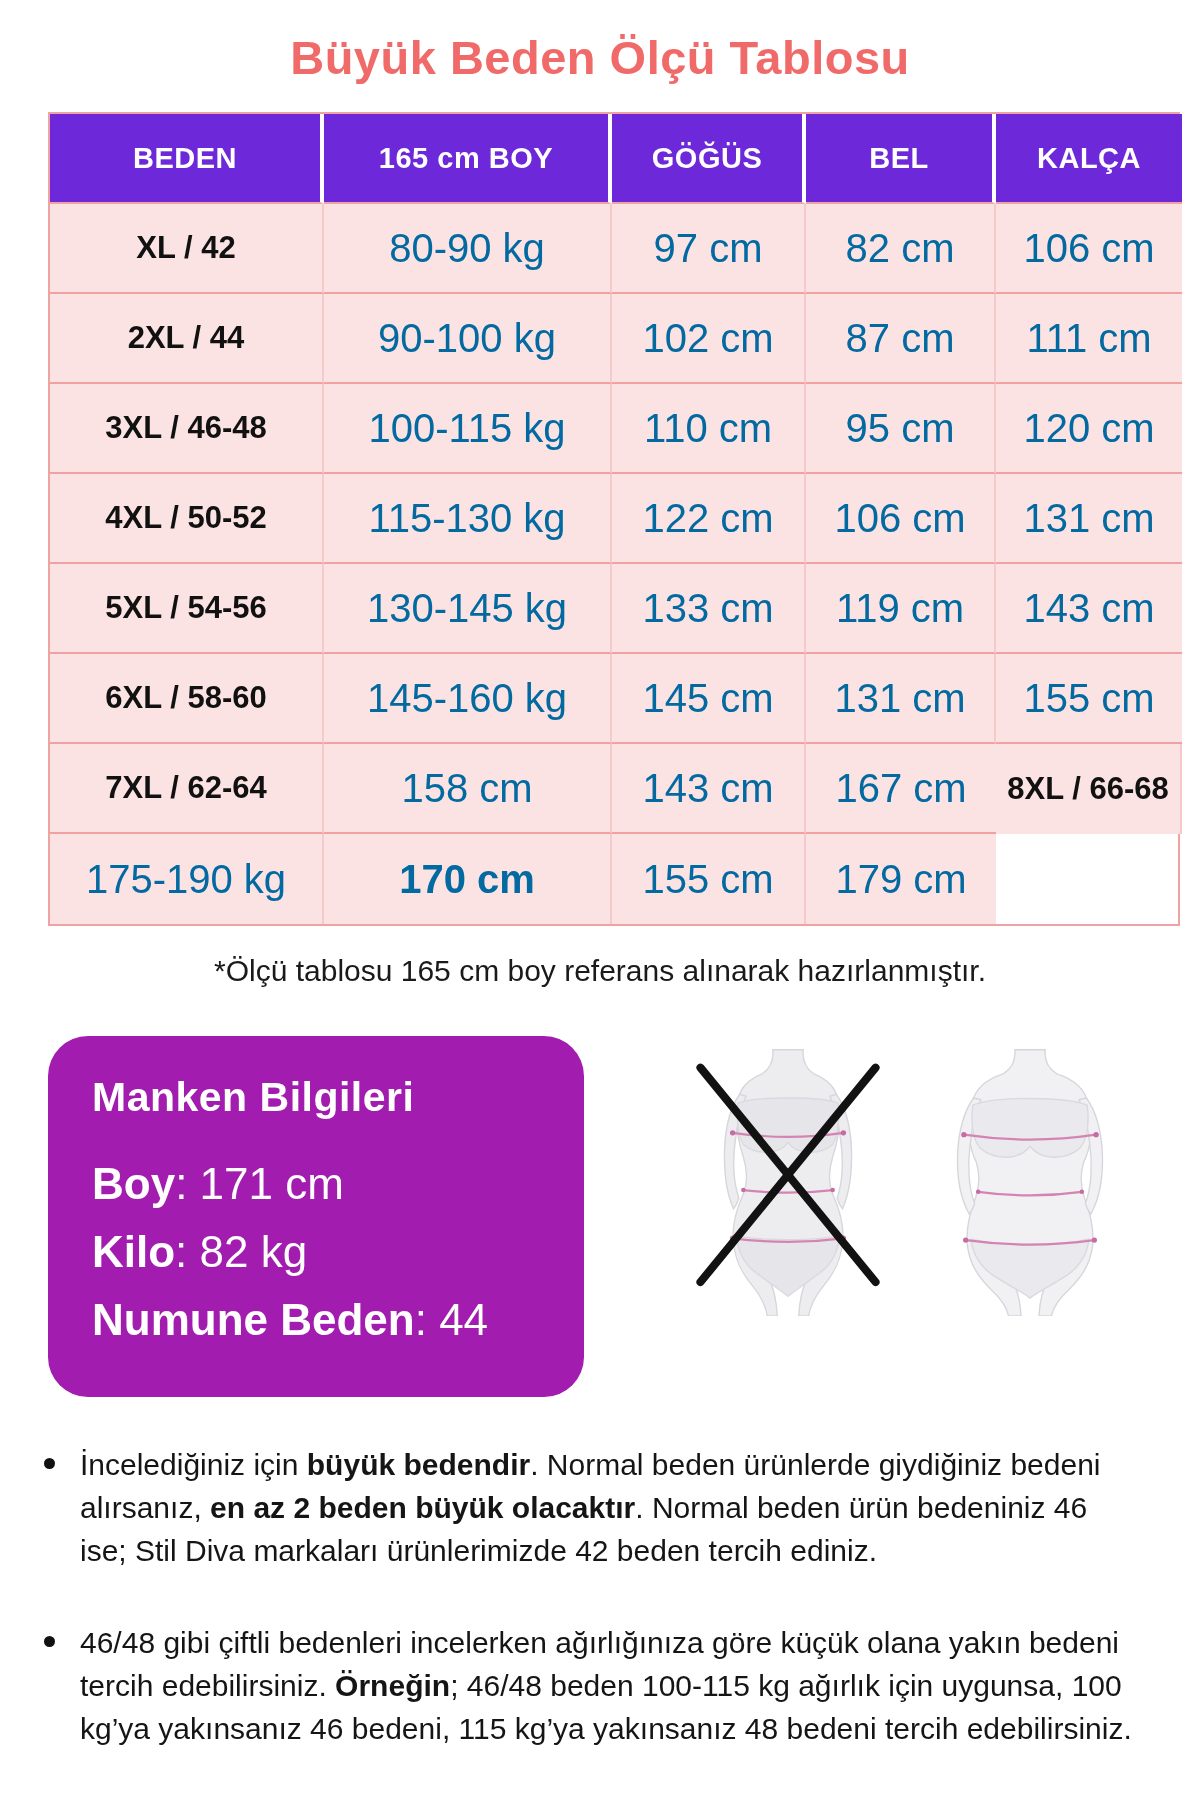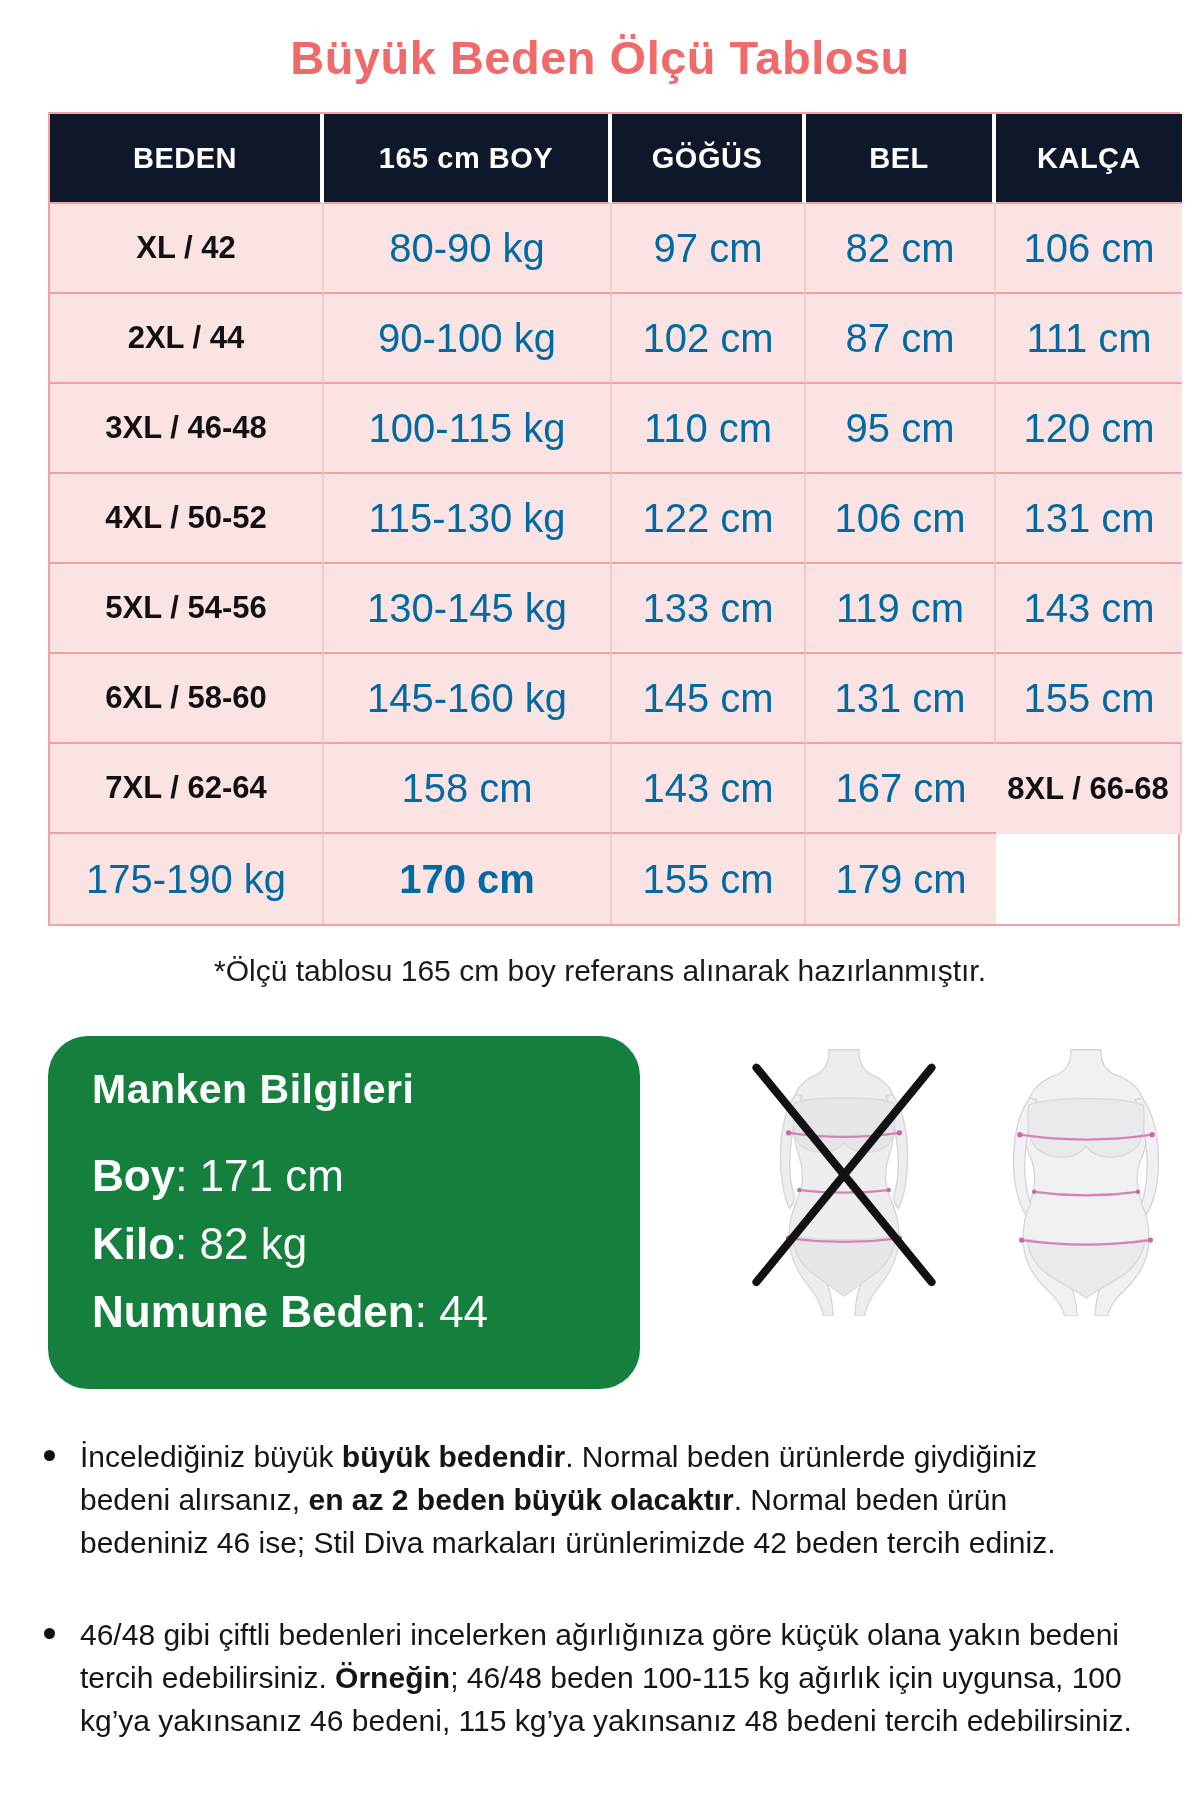--- a/index.html
+++ b/index.html
@@ -28,21 +28,21 @@
     display:grid;
     grid-template-columns:274px 288px 194px 190px 186px;
     border:2px solid #efa3a3;
   }
   .cell {
     display:flex; align-items:center; justify-content:center;
     height:90px;
     text-align:center;
   }
   .th {
-    background:#0f172a;
+    background:#6d28d9;
     color:#ffffff;
     font-weight:bold;
     font-size:29px;
     letter-spacing:.5px;
     border-right:4px solid #ffffff;
     border-bottom:2px solid #efa3a3;
   }
   .th.col-last { border-right:none; }
   .td {
     background:#fbe3e3;
@@ -60,25 +60,25 @@
     font-size:30px;
     color:#1a1a1a;
   }
   
   .info-band {
     margin:48px 0 0 48px;
     display:flex;
     align-items:flex-start;
   }
   .model-box {
-    width:592px;
+    width:536px;
     min-height:292px;
-    background:#15803d;
+    background:#a21caf;
     border-radius:40px;
-    padding:30px 44px 34px 44px;
+    padding:38px 44px 34px 44px;
     color:#ffffff;
   }
   .model-box h2 {
     font-size:41px;
     font-weight:bold;
     margin-bottom:38px;
     letter-spacing:.5px;
   }
   .model-line { font-size:44px; margin-bottom:18px; }
   .model-line .lbl { font-weight:bold; }
@@ -237,20 +237,20 @@
             <circle cx="38" cy="215" r="3"></circle>
               <circle cx="182" cy="215" r="3"></circle>
           </g>
         </svg>
       </div>
     </div>
   </div>
 
   <ul class="notes">
     <li>
-      <span class="dot"></span><span>İncelediğiniz büyük </span><b>büyük bedendir</b><span>. Normal beden ürünlerde giydiğiniz bedeni alırsanız, </span><b>en az 2 beden büyük olacaktır</b><span>. Normal beden ürün bedeniniz 46 ise; Stil Diva markaları ürünlerimizde 42 beden tercih ediniz.</span>
+      <span class="dot"></span><span>İncelediğiniz için </span><b>büyük bedendir</b><span>. Normal beden ürünlerde giydiğiniz bedeni alırsanız, </span><b>en az 2 beden büyük olacaktır</b><span>. Normal beden ürün bedeniniz 46 ise; Stil Diva markaları ürünlerimizde 42 beden tercih ediniz.</span>
     </li>
     <li>
       <span class="dot"></span><span>46/48 gibi çiftli bedenleri incelerken ağırlığınıza göre küçük olana yakın bedeni tercih edebilirsiniz. </span><b>Örneğin</b><span>; 46/48 beden 100-115 kg ağırlık için uygunsa, 100 kg’ya yakınsanız 46 bedeni, 115 kg’ya yakınsanız 48 bedeni tercih edebilirsiniz.</span>
     </li>
   </ul>
 
 </div>
 
 </body></html>

